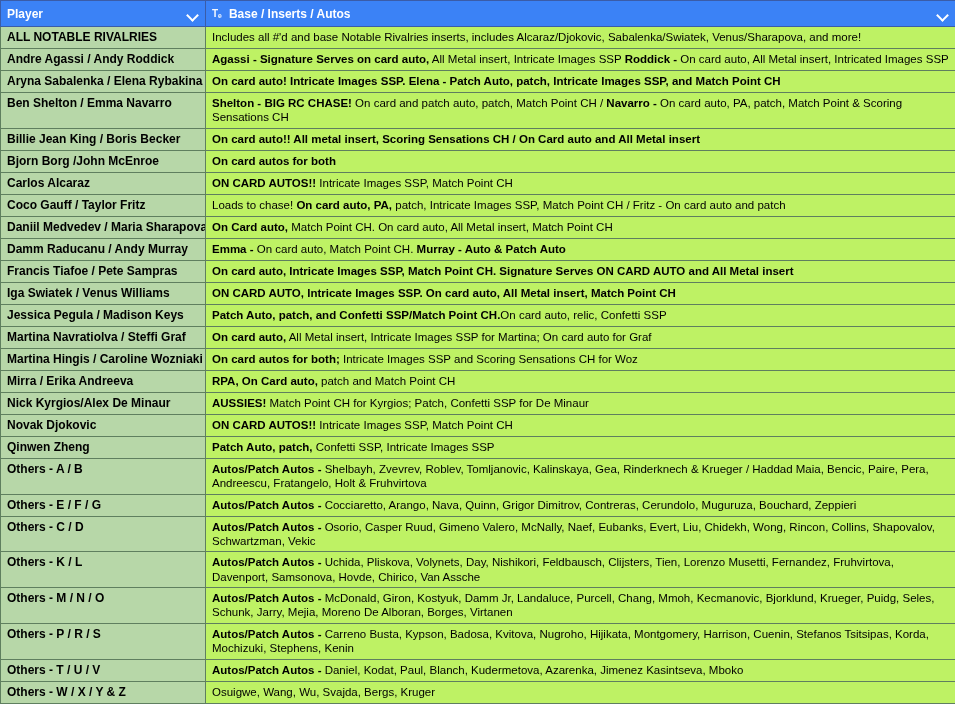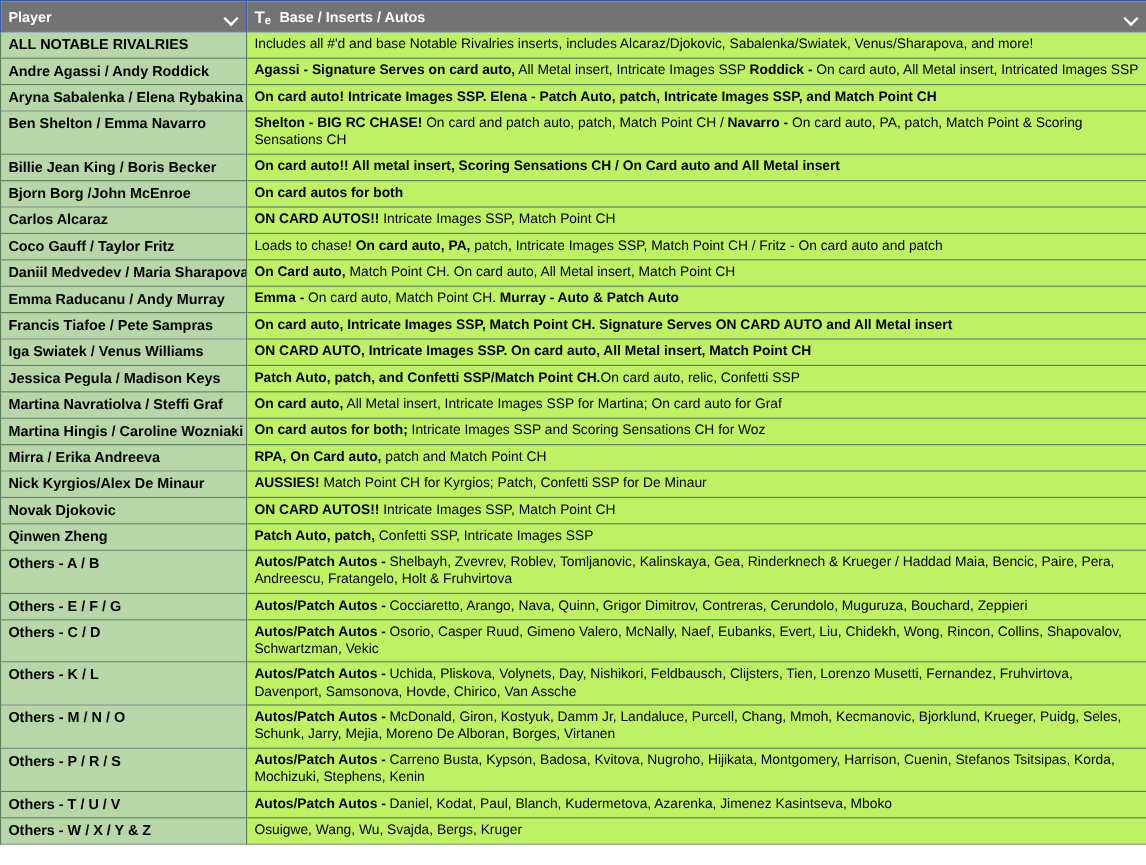--- a/index.html
+++ b/index.html
@@ -15,21 +15,21 @@
   }
   table.sheet {
     border-collapse: collapse;
     width: 955px;
     table-layout: fixed;
   }
   table.sheet col.c-player { width: 205px; }
   table.sheet col.c-desc { width: 750px; }
 
   thead th {
-    background: #737373;
+    background: #3b82f6;
     color: #ffffff;
     font-weight: bold;
     font-size: 12px;
     text-align: left;
     padding: 3px 6px;
     border: 1px solid #3a5ca8;
     height: 19px;
     vertical-align: middle;
     position: relative;
   }
@@ -39,21 +39,21 @@
     width: 100%;
   }
   thead th .hdr-label {
     flex: 1 1 auto;
     white-space: nowrap;
     overflow: hidden;
   }
   thead th .filter-pre {
     flex: 0 0 auto;
     margin-right: 7px;
-    font-size: 14px;
+    font-size: 10px;
     line-height: 1;
     opacity: 0.95;
   }
   .chev {
     flex: 0 0 auto;
     width: 12px;
     height: 12px;
     display: inline-block;
     position: relative;
   }
@@ -144,21 +144,21 @@
       </tr>
       <tr>
         <td class="player">Coco Gauff / Taylor Fritz</td>
         <td class="desc">Loads to chase! <b>On card auto, PA,</b> patch, Intricate Images SSP, Match Point CH / Fritz - On card auto and patch</td>
       </tr>
       <tr>
         <td class="player">Daniil Medvedev / Maria Sharapova</td>
         <td class="desc"><b>On Card auto,</b> Match Point CH. On card auto, All Metal insert, Match Point CH</td>
       </tr>
       <tr>
-        <td class="player">Emma Raducanu / Andy Murray</td>
+        <td class="player">Damm Raducanu / Andy Murray</td>
         <td class="desc"><b>Emma -</b> On card auto, Match Point CH. <b>Murray - Auto &amp; Patch Auto</b></td>
       </tr>
       <tr>
         <td class="player">Francis Tiafoe / Pete Sampras</td>
         <td class="desc"><b>On card auto, Intricate Images SSP, Match Point CH. Signature Serves ON CARD AUTO and All Metal insert</b></td>
       </tr>
       <tr>
         <td class="player">Iga Swiatek / Venus Williams</td>
         <td class="desc"><b>ON CARD AUTO, Intricate Images SSP. On card auto, All Metal insert, Match Point CH</b></td>
       </tr>

